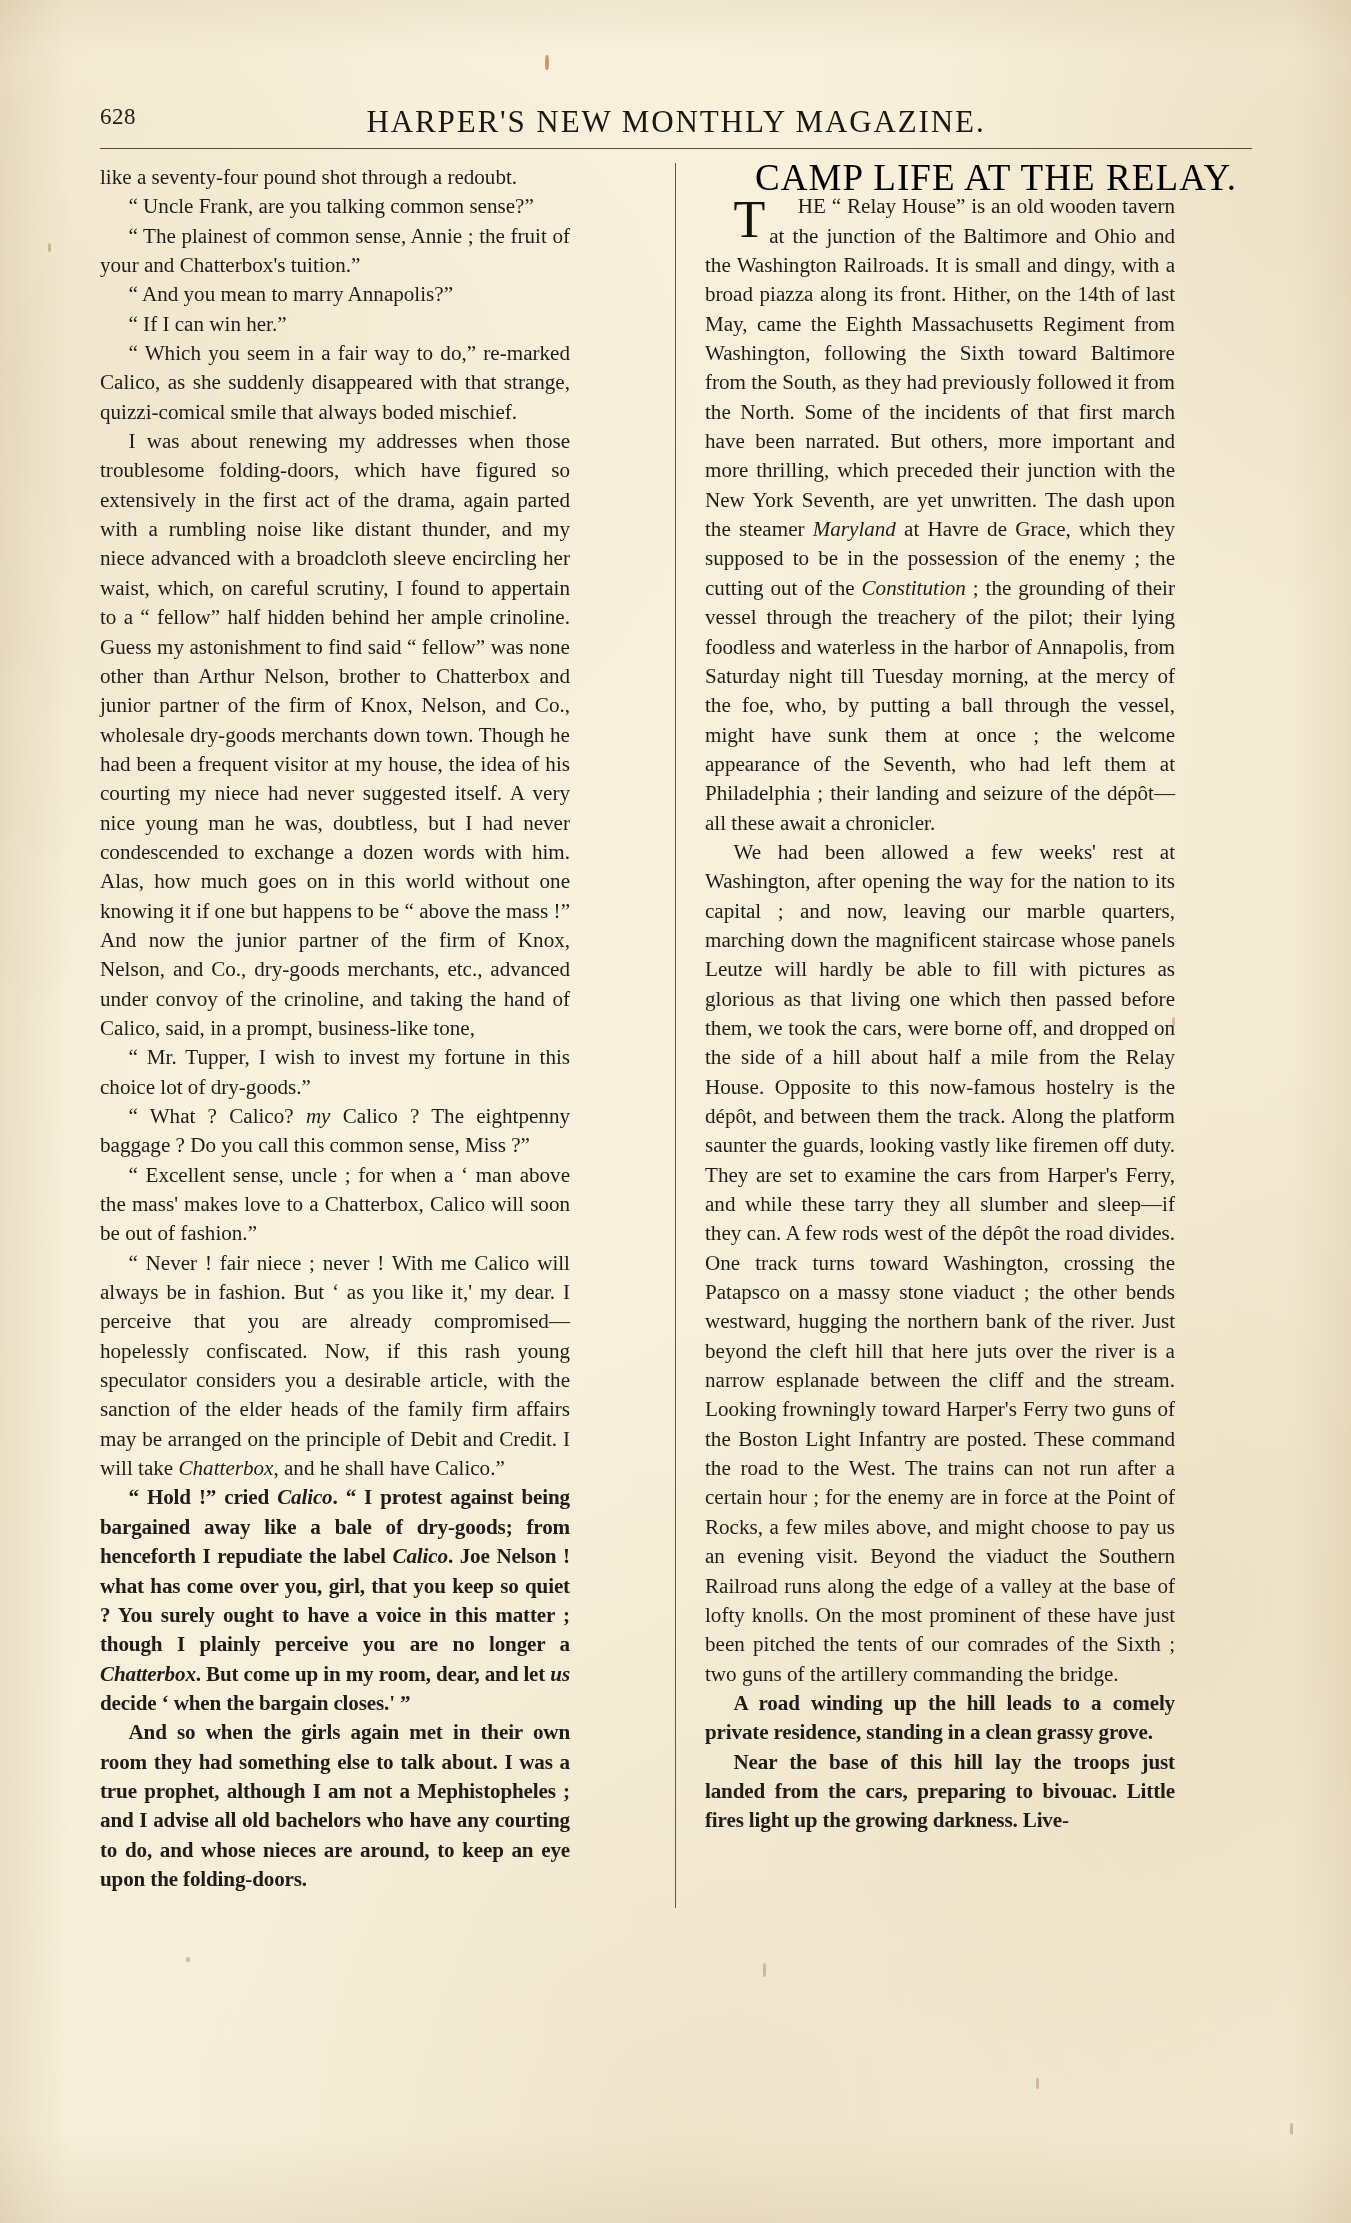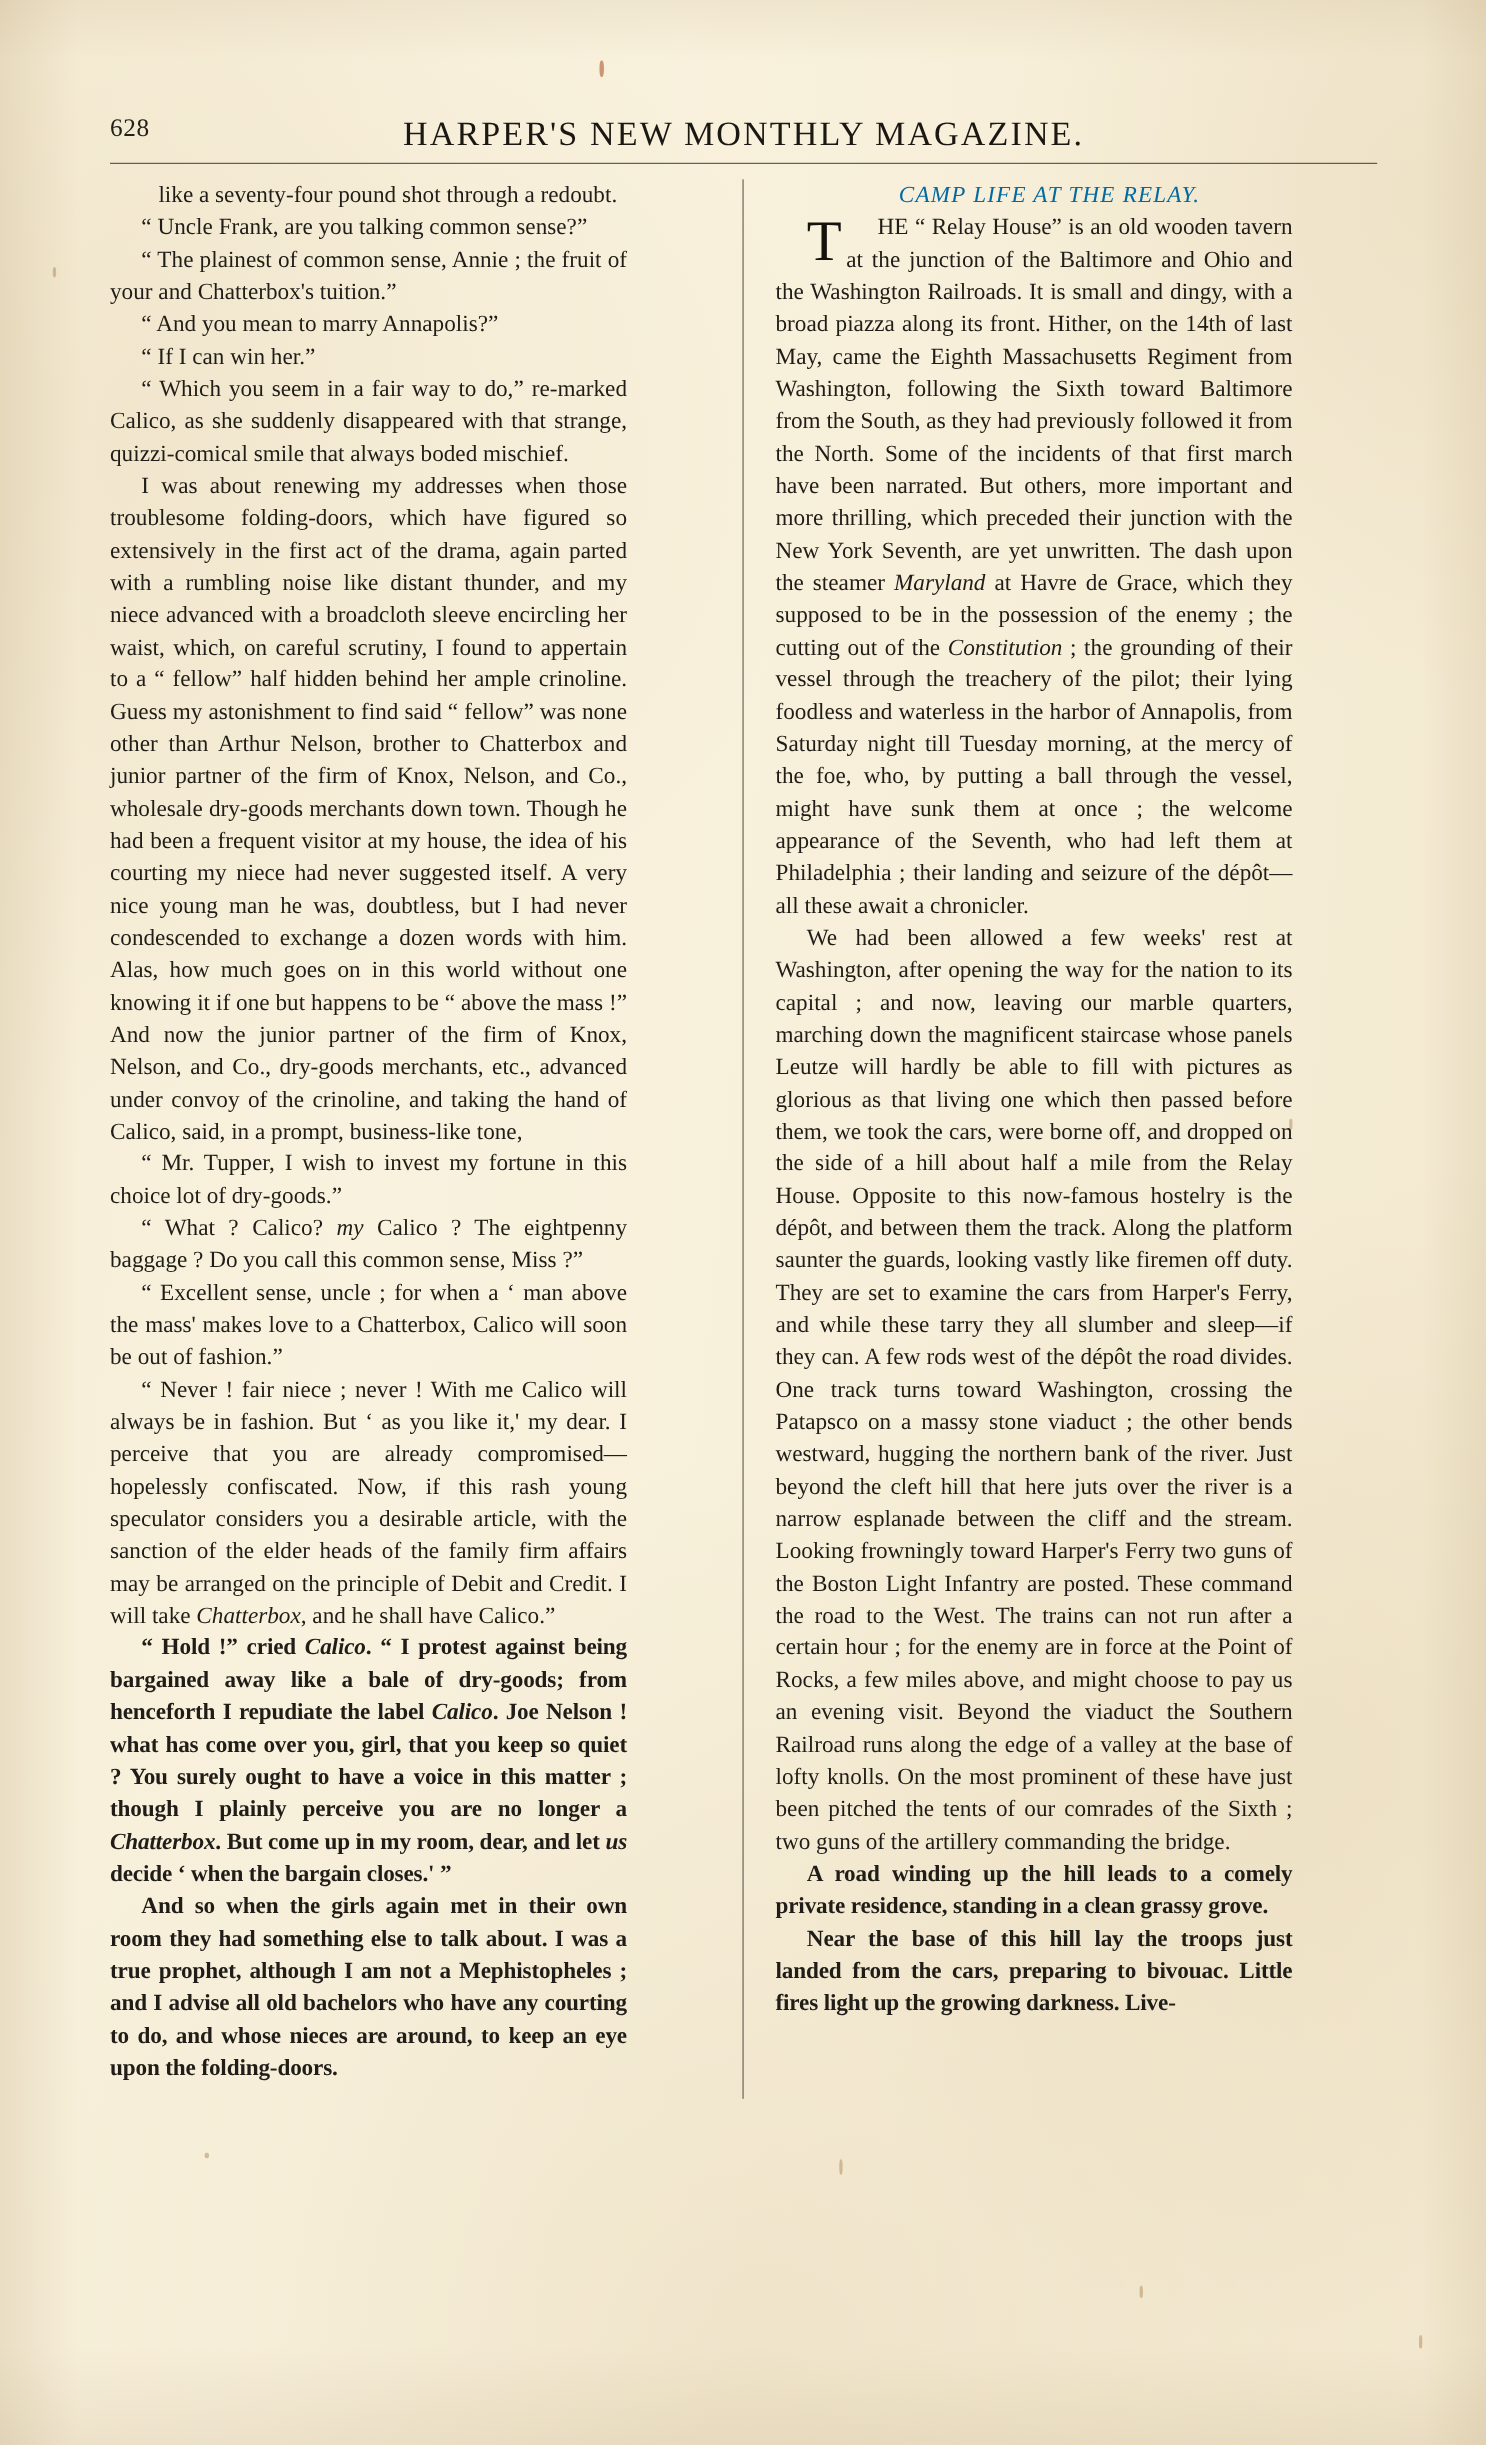--- a/index.html
+++ b/index.html
@@ -118,32 +118,31 @@
     color: #201d18;
     hyphens: none;
   }
   .col-left  { left: 0px; }
   .col-right { left: 605px; }
 
   .col p {
     margin: 0;
     text-indent: 1.35em;
   }
-  .col p.noindent { text-indent: 0; margin-left: 44px; }
+  .col p.noindent { text-indent: 0; }
 
   
   .article-title {
-    font-size: 21px;
+    font-size: 37px;
     letter-spacing: 1.1px;
     text-align: center;
     text-indent: 0;
     margin: 0 0 14px 0;
     white-space: nowrap;
-    color: #0369a1;
-    font-style: italic;
+    color: #000000;
   }
 
   
   .dropcap-para {
     text-indent: 0;
     position: relative;
   }
   .dropcap {
     float: left;
     font-size: 52px;

